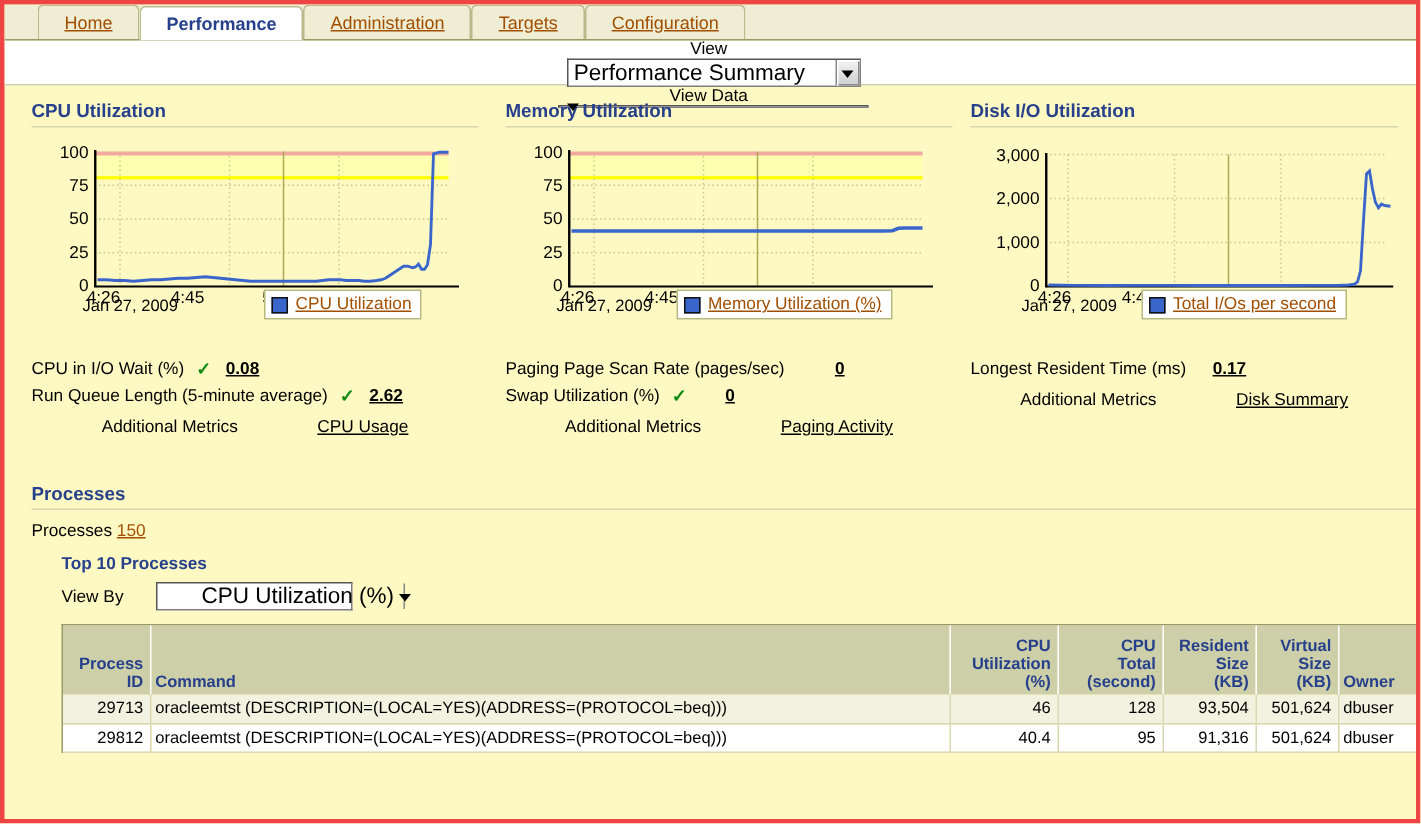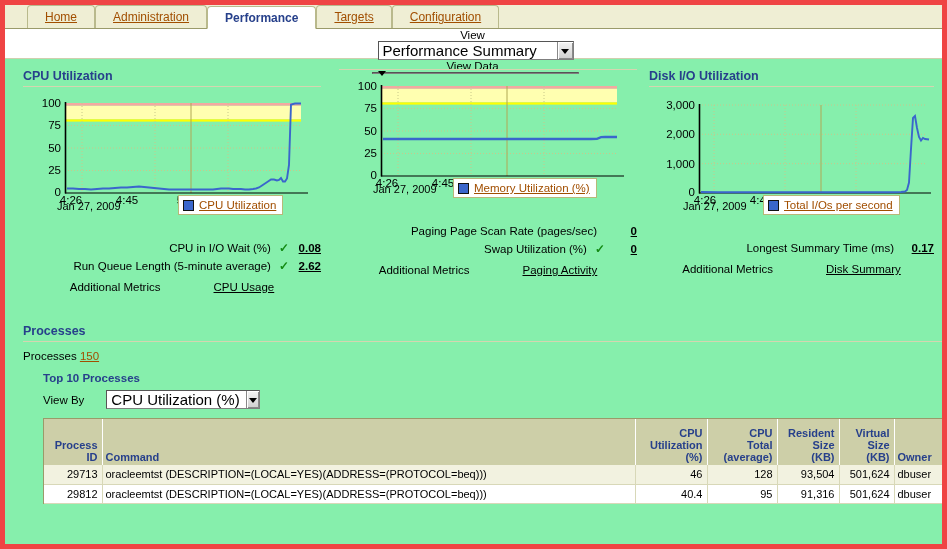--- a/index.html
+++ b/index.html
@@ -8,22 +8,22 @@
     width: 947px; height: 549px;
     background: #ffffff;
     font-family: "Liberation Sans", sans-serif;
     font-size: 11px;
     color: #000000;
     overflow: hidden;
   }
   #page {
     position: relative;
     width: 947px; height: 549px;
-    border: 5px solid #ef4444;
-    background: #86efac;
+    border: 3px solid #ef4444;
+    background: #fef9c3;
     overflow: hidden;
   }
 
   
   .tabbar {
     position: relative;
     height: 24px;
     background: #efeed4;
     border-bottom: 1px solid #9a9a6a;
     padding-left: 22px;
@@ -100,21 +100,21 @@
     left: 50%; top: 50%;
     margin-left: -4px; margin-top: -2px;
     border-left: 4px solid transparent;
     border-right: 4px solid transparent;
     border-top: 5px solid #000;
   }
   .sel-view { width: 196px; }
   .sel-view .selval { flex: 1; }
   .sel-viewdata { width: 207px; }
   .sel-viewdata .selval { flex: 1; }
-  .sel-viewby { width: 154px; }
+  .sel-viewby { width: 131px; padding-left: 25px; }
   .sel-viewby .selval { flex: 1; }
 
   
   .chartrow {
     display: flex;
     padding: 10px 0 0 0;
   }
   .chartcol { width: 316px; padding-left: 18px; }
   .chartcol.c3 { width: 297px; padding-left: 12px; }
 
@@ -156,21 +156,20 @@
     color: #a14e00;
     text-decoration: underline;
     font-size: 11.5px;
   }
 
   
   .metrics { margin-top: 18px; }
   .mrow {
     display: flex;
     align-items: center;
-    justify-content: flex-end;
     height: 18px;
     font-size: 11.5px;
     white-space: nowrap;
   }
   .mlabel { color: #000; }
   .check { color: #138a13; font-weight: bold; margin: 0 6px 0 8px; font-size: 12px; }
   .nocheck { display: inline-block; width: 0; margin: 0 6px 0 8px; }
   .mval {
     color: #000;
     text-decoration: underline;
@@ -231,22 +230,22 @@
   .c-virt { width: 55px; }
   .c-own { width: 56px; }
 </style>
 </head>
 <body>
 
 <div id="page">
 
   <div class="tabbar">
     <div class="tab"><span>Home</span></div>
+    <div class="tab active"><span>Performance</span></div>
     <div class="tab"><span>Administration</span></div>
-    <div class="tab active"><span>Performance</span></div>
     <div class="tab"><span>Targets</span></div>
     <div class="tab"><span>Configuration</span></div>
   </div>
 
   <div class="controlstrip">
     <span class="lbl">View</span>
     <div class="selwrap sel-view">
       <span class="selval">Performance Summary</span>
       <span class="arrowbtn"></span>
     </div>
@@ -322,20 +321,21 @@
           <span class="mval">2.62</span>
         </div>
         <div class="mrow addl">
           <span class="addl-lbl">Additional Metrics</span>
           <span class="addl-link">CPU Usage</span>
         </div>
       </div>
     </div>
 
     <div class="chartcol">
+      <div class="secthead">Memory Utilization</div>
       <hr class="sechr">
       <div class="plotwrap">
         <svg class="plotsvg" width="290" height="110" viewBox="0 0 290 110">
           <rect x="42" y="8" width="236" height="2.8" fill="#f3a9a0"></rect>
           <rect x="42" y="10.8" width="236" height="13.6" fill="#ffffb0"></rect>
           <rect x="42" y="24.4" width="236" height="2.2" fill="#ffff00"></rect>
           <g stroke="#c8c88a" stroke-width="1" stroke-dasharray="1,2">
             <line x1="42" y1="30.5" x2="278" y2="30.5"></line>
             <line x1="42" y1="53.0" x2="278" y2="53.0"></line>
             <line x1="42" y1="75.5" x2="278" y2="75.5"></line>
@@ -424,21 +424,21 @@
       </div>
       <div class="legendrow">
         <span class="xdate">Jan 27, 2009</span>
         <div class="legendbox" style="left:114px; top:0;">
           <span class="swatch"></span>
           <span class="leglink">Total I/Os per second</span>
         </div>
       </div>
       <div class="metrics">
         <div class="mrow">
-          <span class="mlabel">Longest Summary Time (ms)</span>
+          <span class="mlabel">Longest Resident Time (ms)</span>
           <span class="nocheck"></span>
           <span class="mval">0.17</span>
         </div>
         <div class="mrow addl">
           <span class="addl-lbl">Additional Metrics</span>
           <span class="addl-link">Disk Summary</span>
         </div>
       </div>
     </div>
 
@@ -472,21 +472,21 @@
               <div>Command</div>
             </th>
             <th class="c-cpu">
               <div>CPU</div>
               <div>Utilization</div>
               <div>(%)</div>
             </th>
             <th class="c-cputot">
               <div>CPU</div>
               <div>Total</div>
-              <div>(average)</div>
+              <div>(second)</div>
             </th>
             <th class="c-res">
               <div>Resident</div>
               <div>Size</div>
               <div>(KB)</div>
             </th>
             <th class="c-virt">
               <div>Virtual</div>
               <div>Size</div>
               <div>(KB)</div>

